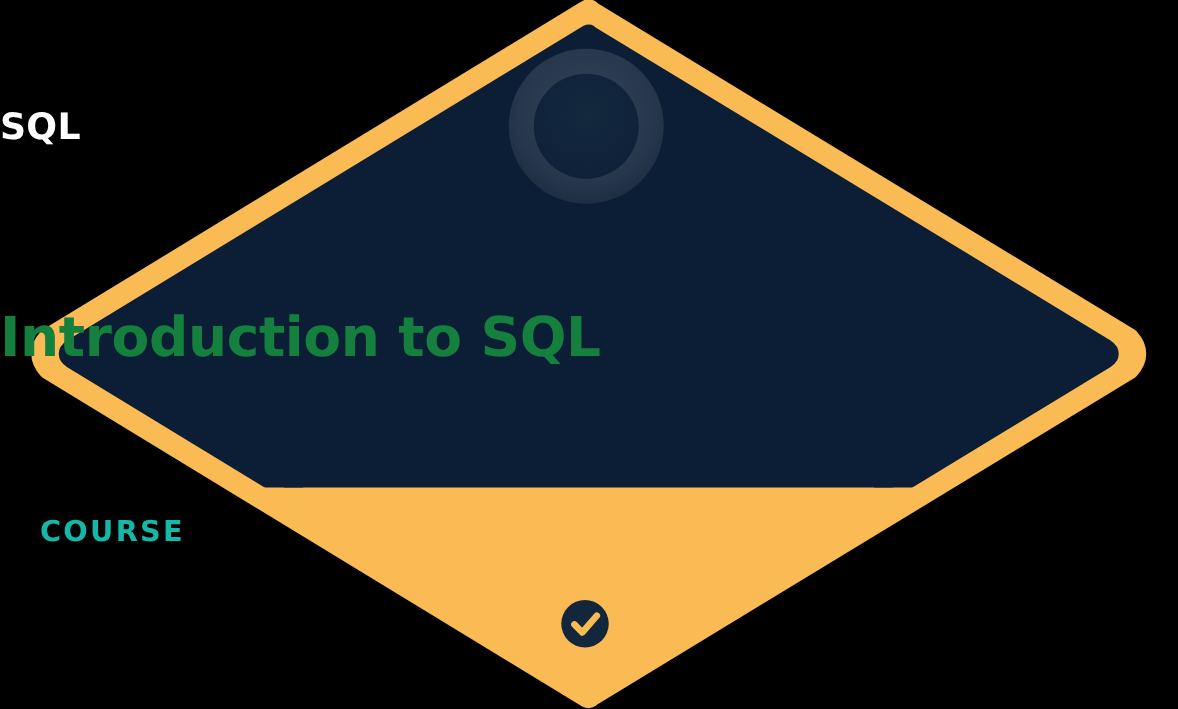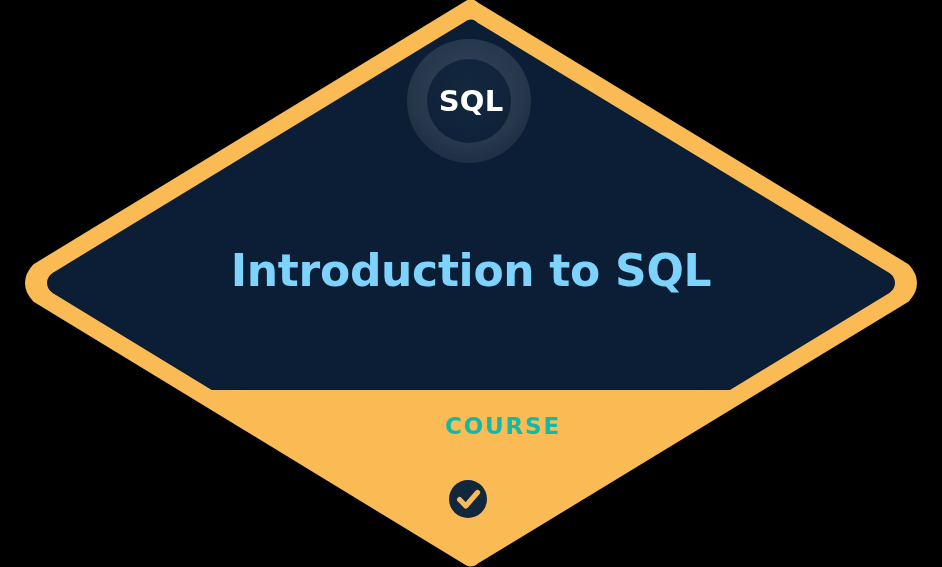--- a/index.html
+++ b/index.html
@@ -29,39 +29,38 @@
     width: 942px;
     height: 567px;
     display: block;
   }
 
   
   .overlay {
     position: absolute;
     left: 0;
     width: 942px;
-    text-align: center;
     pointer-events: none;
   }
 
   #badge-abbr-text {
     top: 82px;
     font-size: 29px;
     font-weight: 700;
     letter-spacing: 0.2px;
     color: #ffffff;
     line-height: 38px;
   }
 
   #badge-course-title {
     top: 243px;
     font-size: 44px;
     font-weight: 700;
     letter-spacing: -0.3px;
-    color: #7dd3fc;
+    color: #15803d;
     line-height: 56px;
   }
 
   #badge-status-block {
     top: 408px;
     color: #14b8a6;
     font-size: 23px;
     font-weight: 700;
     letter-spacing: 1.8px;
     line-height: 36px;

